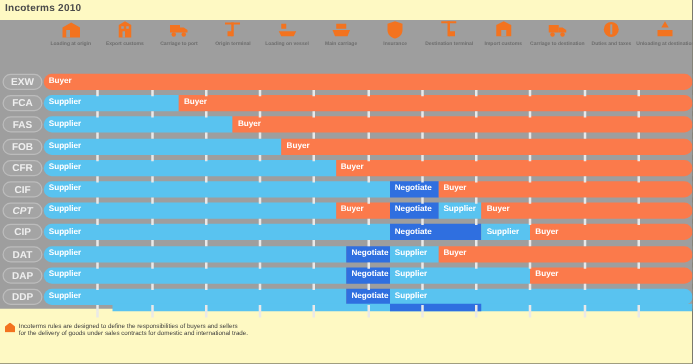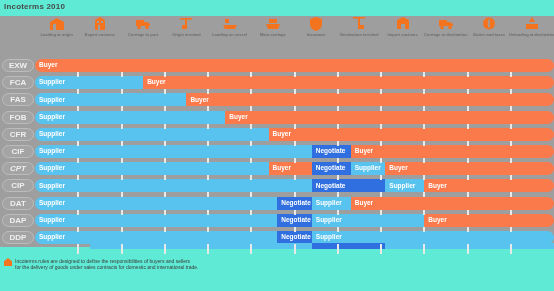--- a/index.html
+++ b/index.html
@@ -3,21 +3,21 @@
 <meta charset="utf-8">
 <style>
   html,body{margin:0;padding:0;}
   body{
     width:554px;height:291px;
     background:#000;
     font-family:"Liberation Sans","DejaVu Sans",sans-serif;
     overflow:hidden;
     position:relative;
   }
-  #stage{position:absolute;inset:0;background:#5eead4;}
+  #stage{position:absolute;inset:0;background:#fef9c3;}
 
   
   .title{
     position:absolute;left:4px;top:2px;
     font-size:8px;font-weight:bold;color:#4a4a4a;
     letter-spacing:.2px;white-space:nowrap;
   }
 
   
   .chart{

